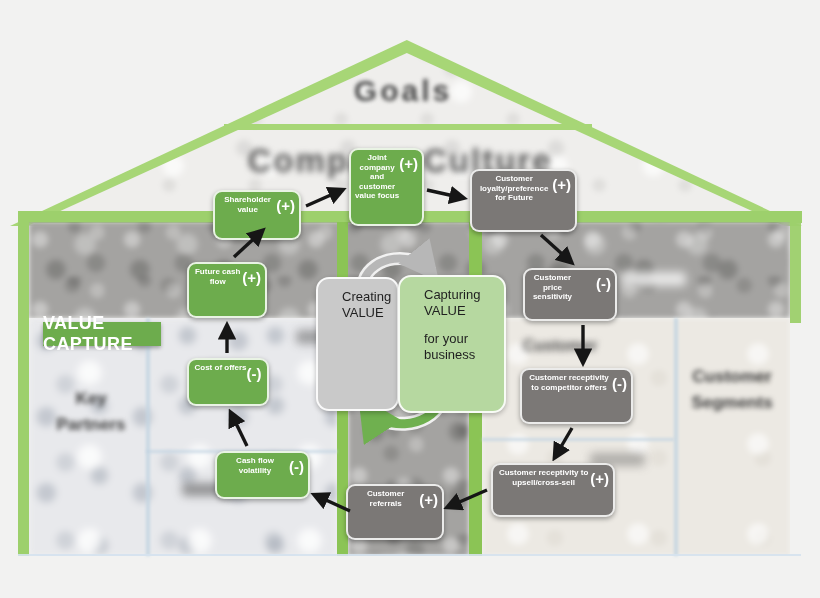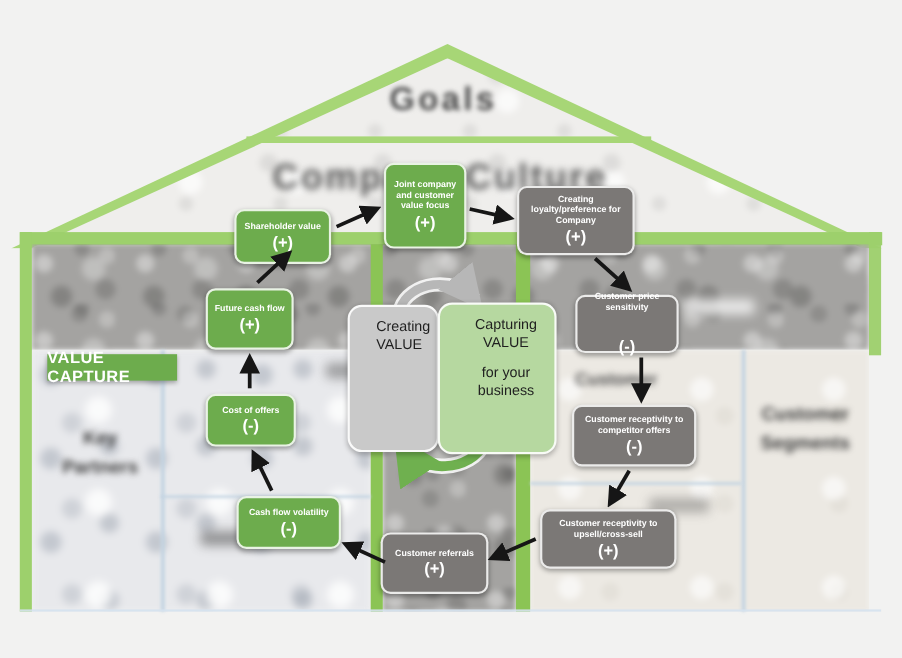--- a/index.html
+++ b/index.html
@@ -75,38 +75,38 @@
     color:#575757; filter:blur(3.2px); }
   .lbl-keypartners { left:48px; top:386px; width:86px; font-size:17px; line-height:1.55;
     color:#3b3b3b; filter:blur(2.8px); }
   .lbl-custsegments { left:672px; top:364px; width:120px; font-size:17px; line-height:1.55;
     color:#3b3b3b; filter:blur(2.8px); }
   .lbl-customer-mid { left:498px; top:337px; width:124px; font-size:16px; color:#4f4f4f;
     filter:blur(3px); }
   .smudge { position:absolute; filter:blur(5px); border-radius:4px; z-index:3; }
 
   
-  .banner { position:absolute; z-index:5; color:#fff; font-weight:700; font-size:15px;
+  .banner { position:absolute; z-index:5; color:#fff; font-weight:700; font-size:18px;
     display:flex; align-items:center; justify-content:center; letter-spacing:.4px;
     box-shadow:0 2px 4px rgba(0,0,0,.3); }
   .banner-capture { left:43px; top:322px; width:118px; height:24px; background:#6dac4d; }
   .banner-creation { left:647px; top:323px; width:132px; height:25px; background:#7b7876; }
 
   
   .cycle-box { position:absolute; z-index:5; border-radius:13px; border:2px solid rgba(255,255,255,.9);
     padding:10px 8px 8px 24px; color:#1f1f1f; font-size:13px; line-height:1.25;
     box-shadow:0 2px 5px rgba(0,0,0,.25); }
   .cycle-creating { left:316px; top:277px; width:83px; height:134px; background:#c9c9c9; }
-  .cycle-capturing { left:398px; top:275px; width:108px; height:138px; background:#b6d8a0;text-align:center; }
+  .cycle-capturing { left:398px; top:275px; width:108px; height:138px; background:#b6d8a0; }
   .cycle-box .sub { margin-top:11px; }
   .arcs { position:absolute; left:0; top:0; z-index:4; pointer-events:none; }
 
   
   .node { position:absolute; z-index:6; border-radius:9px; border:2px solid rgba(255,255,255,.85);
-    display:flex; flex-direction:column; align-items:center; justify-content:center;
+    display:flex; flex-direction:row; align-items:flex-start; justify-content:center;
     text-align:center; color:#fff; padding:3px 4px; box-shadow:0 2px 5px rgba(0,0,0,.35); }
   .node .nlabel { font-size:8px; font-weight:700; line-height:1.2; }
   .node .nsign { font-size:15px; font-weight:700; margin-top:2px; }
   .node-green { background:#6dac4d; }
   .node-gray { background:#7b7876; }
 
   .arrows { position:absolute; left:0; top:0; z-index:7; pointer-events:none; }
 </style>
 </head>
 <body>
@@ -179,21 +179,21 @@
 
   <div class="node node-green" style="left:213px; top:190px; width:88px; height:50px;">
     <div class="nlabel">Shareholder value</div>
     <div class="nsign">(+)</div>
   </div>
   <div class="node node-green" style="left:349px; top:148px; width:75px; height:78px;">
     <div class="nlabel">Joint company and customer value focus</div>
     <div class="nsign">(+)</div>
   </div>
   <div class="node node-gray" style="left:470px; top:169px; width:107px; height:63px;">
-    <div class="nlabel">Creating loyalty/preference for Company</div>
+    <div class="nlabel">Customer loyalty/preference for Future</div>
     <div class="nsign">(+)</div>
   </div>
   <div class="node node-green" style="left:187px; top:262px; width:80px; height:56px;">
     <div class="nlabel">Future cash flow</div>
     <div class="nsign">(+)</div>
   </div>
   <div class="node node-gray" style="left:523px; top:268px; width:94px; height:53px;gap:20px;">
     <div class="nlabel">Customer price sensitivity</div>
     <div class="nsign">(-)</div>
   </div>

